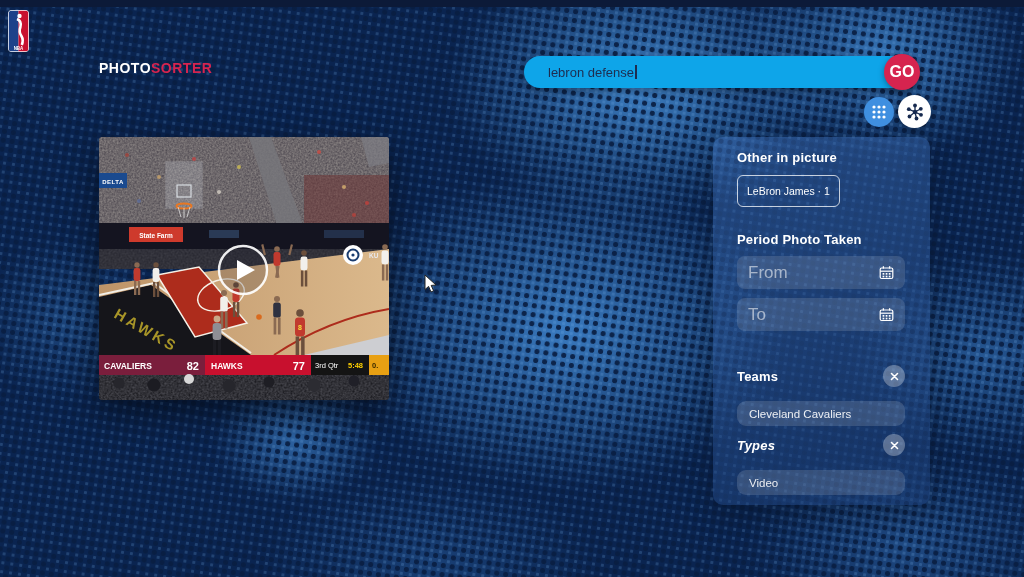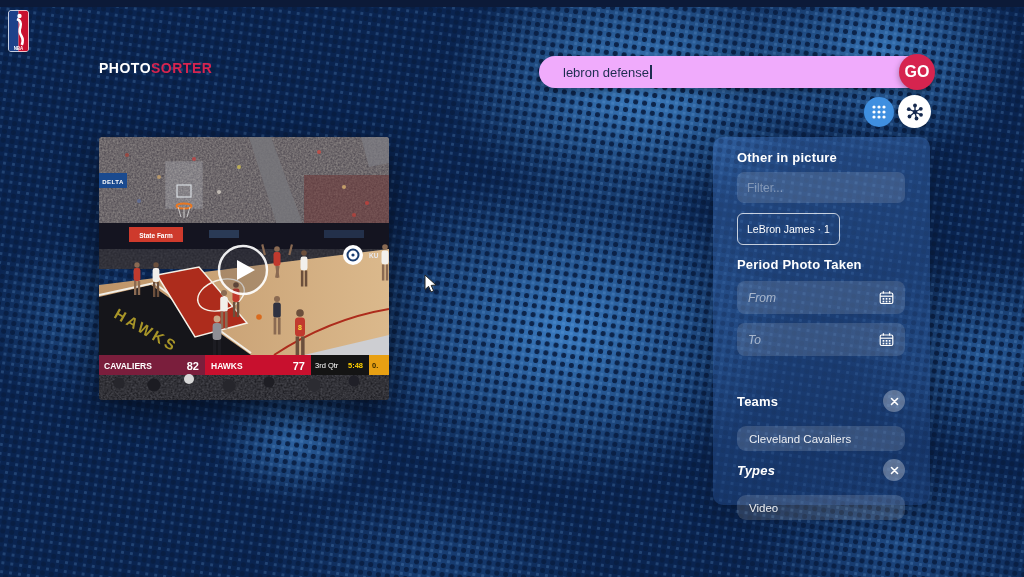--- a/index.html
+++ b/index.html
@@ -36,22 +36,22 @@
   .top-strip { position:absolute; left:0; top:0; width:100%; height:7px; background:#0C1A38; z-index:2; }
 
   
   .nba-logo { position:absolute; left:8px; top:10px; z-index:5; }
   .brand { position:absolute; left:99px; top:60px; z-index:5; font-size:14px; font-weight:800; letter-spacing:0.5px; }
   .brand .photo  { color:#FFFFFF; }
   .brand .sorter { color:#D6244F; }
 
   
   .search-bar {
-    position:absolute; left:539px; top:56px; width:393px; height:32px; z-index:6;
-    background:#f0abfc; border-radius:16px;
+    position:absolute; left:524px; top:56px; width:393px; height:32px; z-index:6;
+    background:#0ea5e9; border-radius:16px;
     display:flex; align-items:center;
     box-shadow:0 3px 10px rgba(0,0,0,0.35);
   }
   .search-text {
     flex:1; padding-left:24px; font-size:13px; color:#1E2D50;
     display:flex; align-items:center; white-space:nowrap; overflow:hidden;
   }
   .caret { display:inline-block; width:1.5px; height:14px; background:#1E2D50; margin-left:1px; }
   .clear-btn { width:30px; height:30px; display:flex; align-items:center; justify-content:center; cursor:pointer; margin-right:8px; }
   .go-btn {
@@ -87,28 +87,28 @@
     width:168px; height:31px; margin-top:7px; border:none; outline:none;
     border-radius:7px; background:rgba(255,255,255,0.13);
     padding:0 10px; font-size:12px; color:#fff; font-family:"Liberation Sans", sans-serif;
   }
   .filter-input::placeholder { color:rgba(255,255,255,0.35); }
   .chip {
     display:inline-flex; align-items:center; height:32px; margin-top:10px; padding:0 9px;
     border:1px solid rgba(255,255,255,0.75); border-radius:6px;
     font-size:10.5px; color:#FFFFFF; cursor:pointer;
   }
-  .h-period { margin-top:12px; }
+  .h-period { margin-top:25px; }
   .date-field {
     width:168px; height:33px; margin-top:9px; border-radius:8px;
     background:rgba(255,255,255,0.13);
     display:flex; align-items:center; justify-content:space-between;
     padding:0 11px; cursor:pointer;
   }
-  .date-field .ph { font-size:12px; color:rgba(255,255,255,0.55);font-style:italic; }
+  .date-field .ph { font-size:17px; color:rgba(255,255,255,0.55); }
   .h-teams { margin-top:34px; }
   .value-box {
     width:168px; height:25px; margin-top:14px; border-radius:9px;
     background:rgba(255,255,255,0.14);
     display:flex; align-items:center; padding:0 12px;
     font-size:11.5px; color:rgba(255,255,255,0.9);
   }
   .h-types { margin-top:8px;font-style:italic; }
 
   
@@ -198,21 +198,20 @@
           <circle cx="11.5" cy="16.5" r="1.9"></circle>
         <circle cx="4.5" cy="14.5" r="1.9"></circle>
           <circle cx="3.8" cy="7.2" r="1.9"></circle>
       </g>
     </svg>
   </div>
 </div>
 
 <div class="panel">
   <div class="sec-heading">Other in picture</div>
-  <input class="filter-input" type="text" placeholder="Filter..." style="">
   <div>
     <span class="chip">LeBron James · 1</span>
   </div>
 
   <div class="sec-heading h-period">Period Photo Taken</div>
   <div class="date-field">
     <span class="ph">From</span>
     <svg width="15" height="15" viewBox="0 0 15 15">
       <rect x="1.2" y="3" width="12.6" height="10.5" rx="1.5" fill="none" stroke="#fff" stroke-width="1.2"></rect>
       <line x1="1.2" y1="6.2" x2="13.8" y2="6.2" stroke="#fff" stroke-width="1.2"></line>

